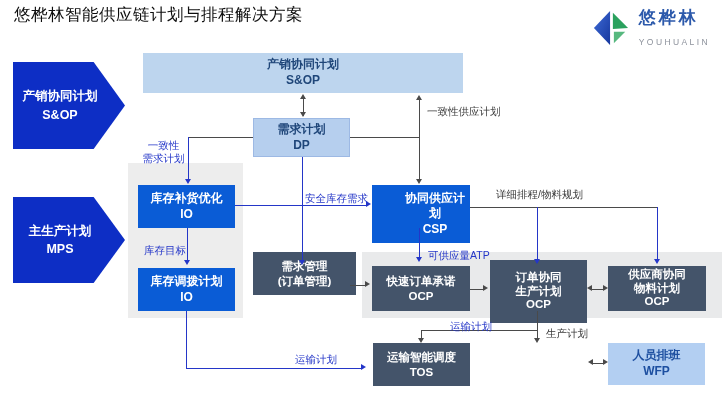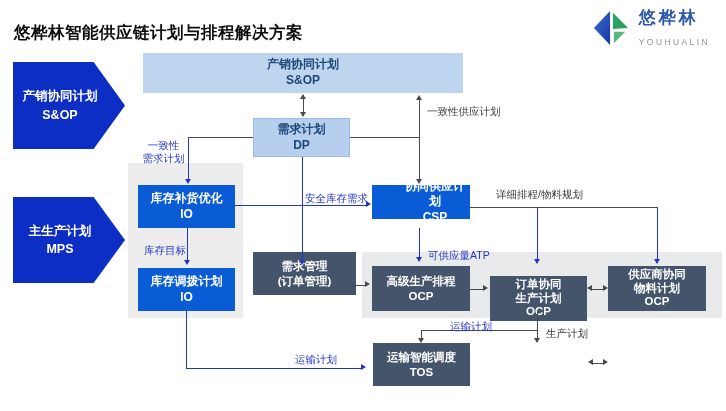--- a/index.html
+++ b/index.html
@@ -1,20 +1,20 @@
 <!DOCTYPE html>
 <html><head>
 <meta charset="utf-8">
 <style>
   html,body{margin:0;padding:0;background:#fff;}
   .stage{position:relative;width:726px;height:411px;background:#fff;overflow:hidden;
          font-family:"Liberation Sans","DejaVu Sans",sans-serif;}
   .abs{position:absolute;}
   
-  .title{left:14px;top:22px;font-size:16.5px;font-weight:700;color:#0d0d0d;letter-spacing:.5px;}
+  .title{left:14px;top:4px;font-size:16.5px;font-weight:400;color:#0d0d0d;letter-spacing:.5px;}
   .logo{right:16px;top:9px;display:flex;align-items:center;gap:9px;}
   .logo-text{display:flex;flex-direction:column;align-items:flex-start;line-height:1;}
   .logo-cn{font-size:17px;font-weight:700;color:#2c59ab;letter-spacing:3px;}
   .logo-en{font-size:8.5px;color:#8d929c;letter-spacing:2.4px;margin-top:12px;}
   
   .chev{left:13px;width:112px;background:#0d2ec5;color:#fff;
         display:flex;flex-direction:column;align-items:center;justify-content:center;
         text-align:center;font-size:12.5px;font-weight:700;line-height:1.45;
         clip-path:polygon(0% 0%,72% 0%,100% 50%,72% 100%,0% 100%);padding-right:18px;box-sizing:border-box;}
   
@@ -86,45 +86,49 @@
     <span>DP</span>
   </div>
   <div class="abs bx vivid" style="left:138px;top:185px;width:97px;height:43px;">
     <span>库存补货优化</span>
     <span>IO</span>
   </div>
   <div class="abs bx vivid" style="left:138px;top:268px;width:97px;height:43px;">
     <span>库存调拨计划</span>
     <span>IO</span>
   </div>
-  <div class="abs bx vivid" style="left:372px;top:185px;width:98px;height:34px;padding-left:28px;">
+  <div class="abs bx vivid" style="left:372px;top:185px;width:98px;height:58px;padding-left:28px;">
     <span>协同供应计划</span>
     <span>CSP</span>
   </div>
   <div class="abs bx slate" style="left:253px;top:252px;width:103px;height:43px;">
     <span>需求管理</span>
     <span>(订单管理)</span>
   </div>
   <div class="abs bx slate" style="left:372px;top:266px;width:98px;height:45px;">
-    <span>高级生产排程</span>
+    <span>快速订单承诺</span>
     <span>OCP</span>
   </div>
-  <div class="abs bx slate" style="left:490px;top:276px;width:97px;height:45px;line-height:1.18;">
+  <div class="abs bx slate" style="left:490px;top:260px;width:97px;height:63px;line-height:1.18;">
     <span>订单协同</span>
     <span>生产计划</span>
     <span>OCP</span>
   </div>
   <div class="abs bx slate" style="left:608px;top:266px;width:98px;height:45px;line-height:1.18;">
     <span>供应商协同</span>
     <span>物料计划</span>
     <span>OCP</span>
   </div>
   <div class="abs bx slate" style="left:373px;top:343px;width:97px;height:43px;">
     <span>运输智能调度</span>
     <span>TOS</span>
+  </div>
+  <div class="abs bx light2" style="left:608px;top:343px;width:97px;height:42px;">
+    <span>人员排班</span>
+    <span>WFP</span>
   </div>
 
   <div class="abs ln w1" style="left:303px;top:98px;height:18px;"></div>
   <div class="abs arr a-up c-dark" style="left:300px;top:94px;"></div>
   <div class="abs arr a-dn c-dark" style="left:300px;top:112px;"></div>
 
   <div class="abs ln h1" style="left:188px;top:137px;width:65px;"></div>
   <div class="abs ln w1 blue" style="left:188px;top:137px;height:42px;"></div>
   <div class="abs arr a-dn c-blue" style="left:185px;top:179px;"></div>
 

